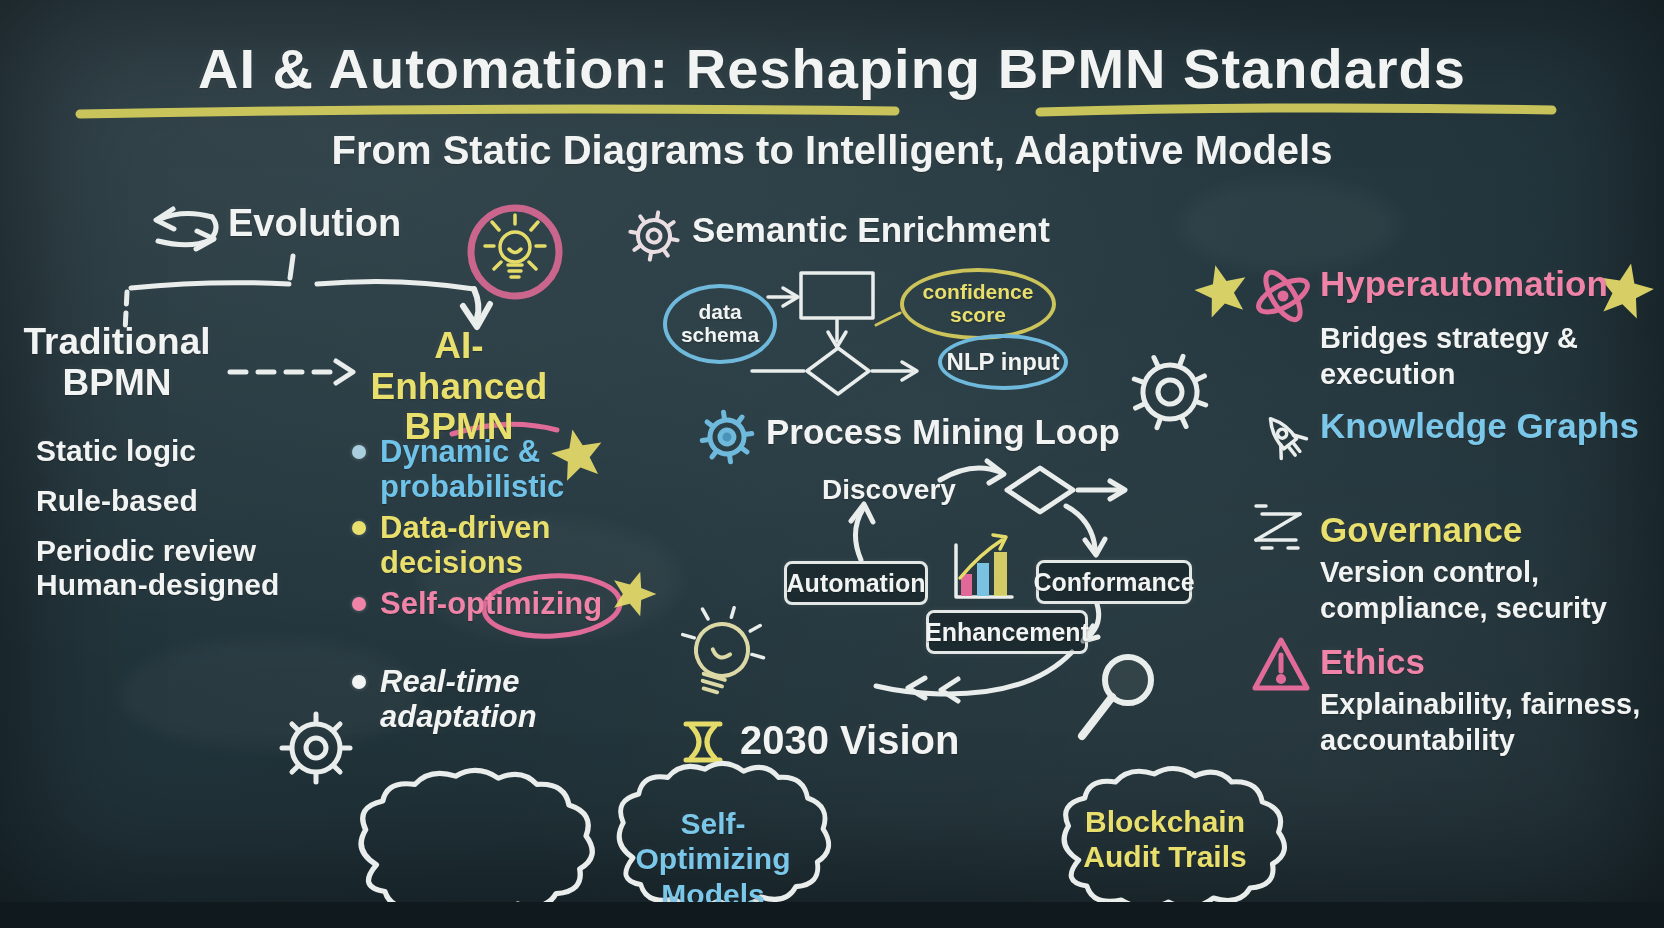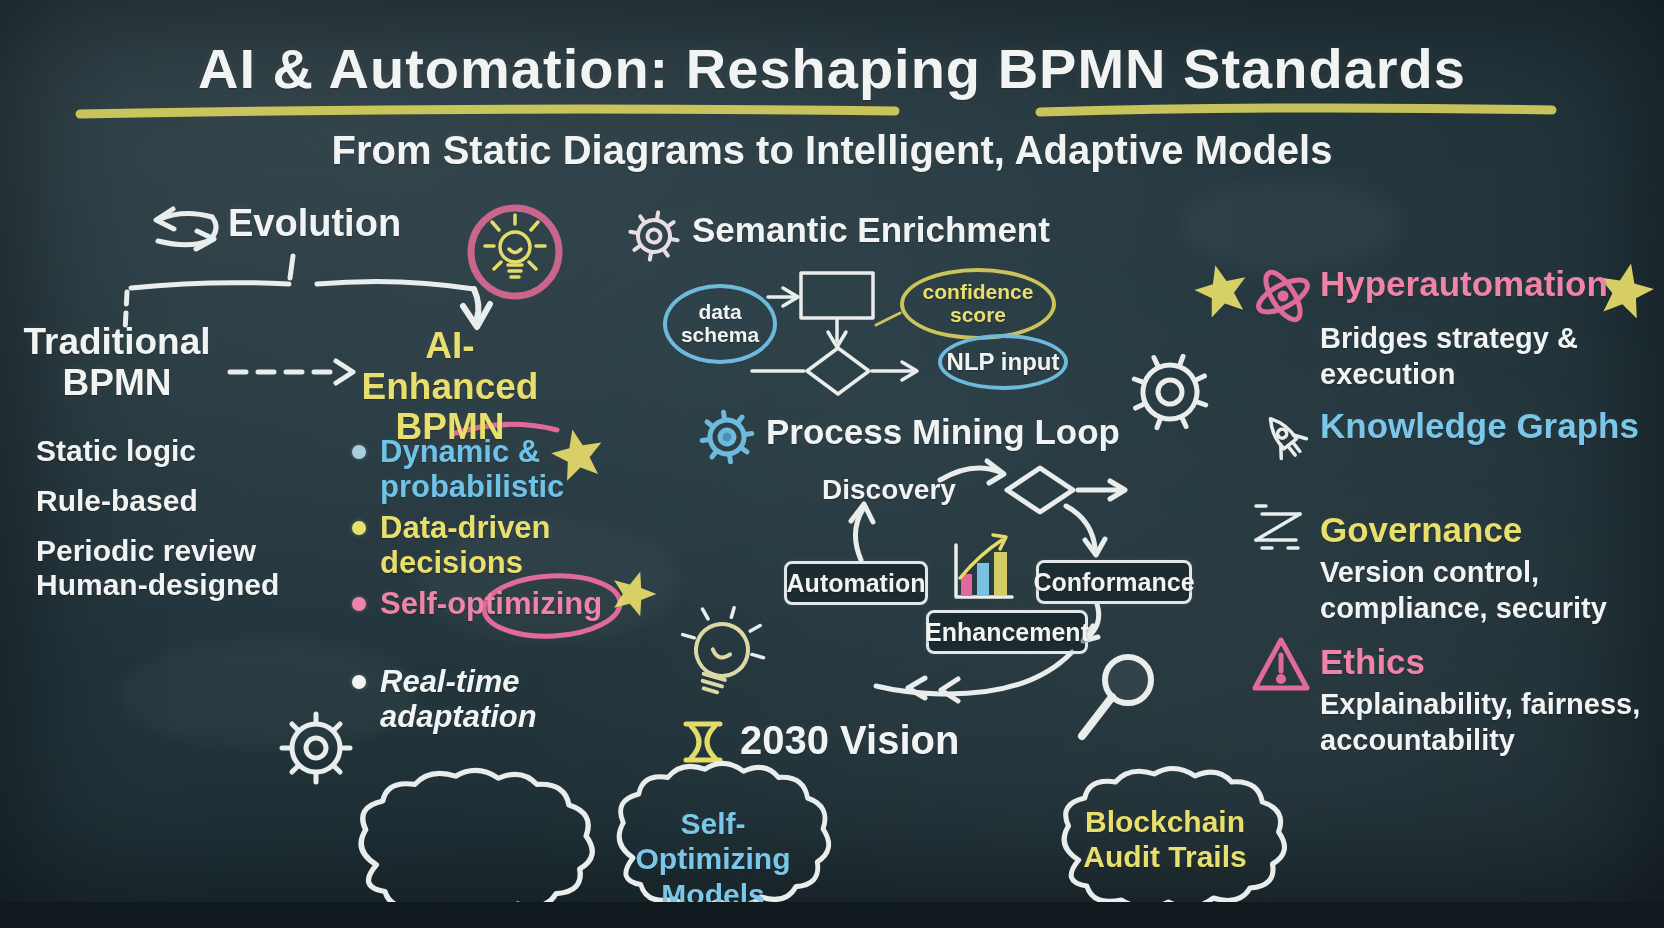--- a/index.html
+++ b/index.html
@@ -272,21 +272,21 @@
     <span style="display:block">Traditional</span>
     <span style="display:block">BPMN</span>
   </div>
   <div class="abs chalktxt t-white" style="left:36px;top:434px;">
     <div class="listtxt" style="margin-bottom:16px;">Static logic</div>
     <div class="listtxt" style="margin-bottom:16px;">Rule-based</div>
     <div class="listtxt">Periodic review</div>
     <div class="listtxt" style="margin-bottom:16px;">Human-designed</div>
   </div>
 
-  <div class="abs center chalktxt bighdg t-yellow" style="left:339px;top:326px;width:222px;">
+  <div class="abs center chalktxt bighdg t-yellow" style="left:348px;top:326px;width:222px;">
     <span style="display:block">AI-Enhanced</span>
     <span style="display:block">BPMN</span>
   </div>
 
   <div class="abs bullet chalktxt" style="left:352px;top:434px;">
     <span class="dot" style="background:#a9cede;"></span>
     <div class="bl" style="color:#6fc3e9;">
       <span>Dynamic &amp;</span>
       <span>probabilistic</span>
     </div>

